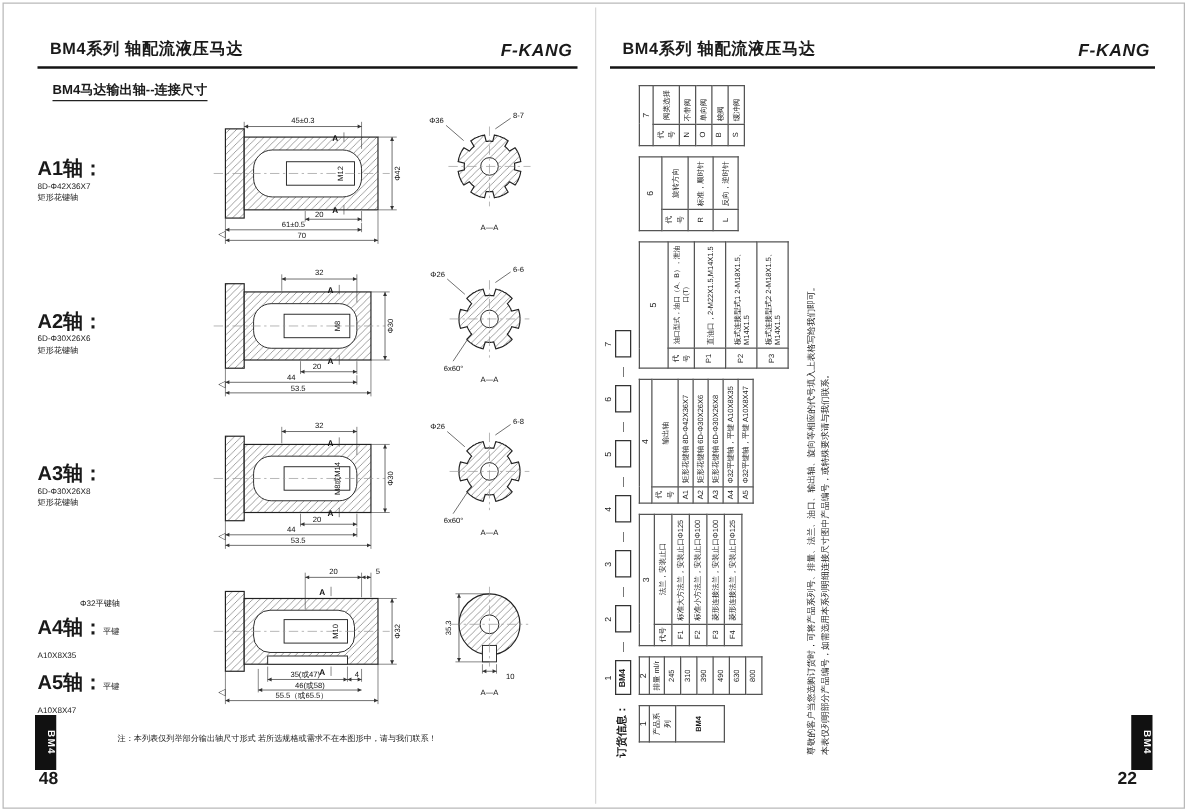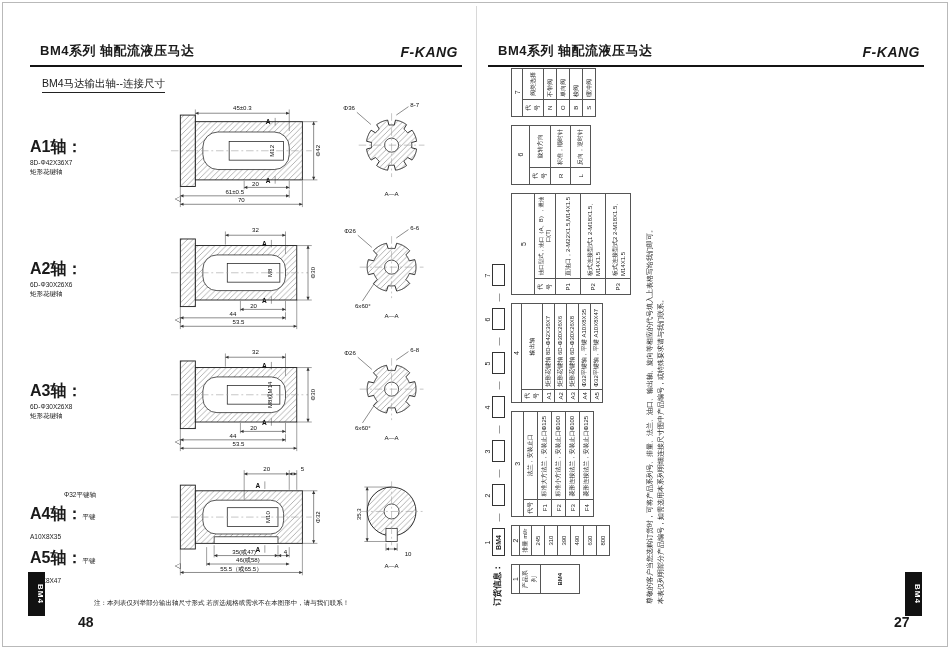--- a/index.html
+++ b/index.html
@@ -2,28 +2,28 @@
 <html><head>
 <meta charset="utf-8">
 <style>
   html,body{margin:0;padding:0;}
   body{width:950px;height:649px;position:relative;background:#ffffff;overflow:hidden;
        font-family:"Liberation Sans","DejaVu Sans",sans-serif;color:#1a1a1a;}
   .frame{position:absolute;inset:2px;border:1px solid #b9b9b9;pointer-events:none;}
   .gutter{position:absolute;left:476px;top:6px;bottom:6px;width:1px;background:#d8d8d8;}
 
   
-  .page{position:absolute;top:42px;}
+  .page{position:absolute;top:30px;}
   .page-left{left:30px;width:432px;}
   .page-right{left:488px;width:436px;}
   .page-header{display:flex;justify-content:space-between;align-items:flex-end;
                border-bottom:2px solid #141414;padding-bottom:5px;}
   .hdr-title{font-size:13px;font-weight:bold;letter-spacing:0.5px;padding-left:10px;}
   .hdr-brand{font-size:14px;font-weight:bold;font-style:italic;letter-spacing:0.5px;padding-right:4px;}
-  .section-title{display:inline-block;margin:10px 0 0 12px;font-size:10.5px;font-weight:normal;
+  .section-title{display:inline-block;margin:10px 0 0 12px;font-size:10.5px;font-weight:bold;
                  border-bottom:1px solid #222;padding-bottom:1px;}
 
   
   .shaft-rows{margin-top:2px;}
   .shaft-row{display:flex;height:122px;}
   .shaft-row.tall{height:132px;}
   .row-label{width:94px;padding-top:42px;flex:none;}
   .sid{font-weight:bold;font-size:16px;}
   .sspec{font-size:6.5px;display:inline-block;vertical-align:middle;line-height:1.35;}
   .row-label.a45{padding-top:30px;}
@@ -81,21 +81,21 @@
   .t7 td{height:10px;}
   .ord-notes{margin:14px 0 0 4px;width:430px;}
   .ord-note{font-size:7px;line-height:1.5;color:#222;}
 
   
   .tab{position:absolute;top:572px;width:17px;height:44px;background:#111;color:#fff;
        writing-mode:vertical-rl;text-align:center;font-size:8px;font-weight:bold;letter-spacing:1px;}
   .tab-left{left:28px;}
   .tab-right{left:905px;}
   .pn{position:absolute;top:614px;font-weight:bold;font-size:14px;}
-  .pn-left{left:31px;margin-left:47px;}
+  .pn-left{left:31px;}
   .pn-right{left:894px;}
 </style>
 </head>
 <body>
 
 <svg width="0" height="0" style="position:absolute" aria-hidden="true">
   <defs>
     <pattern id="hatch" patternUnits="userSpaceOnUse" width="6" height="6">
       <rect width="6" height="6" fill="#fff"></rect>
       <path d="M0,6 L6,0" stroke="#777" stroke-width="0.6"></path>
@@ -557,13 +557,13 @@
 
   <div class="ord-notes">
     <div class="ord-note">尊敬的客户当您选购订货时，可将产品系列号、排量、法兰、油口、输出轴、旋向等相应的代号填入上表格写给我们即可。</div>
     <div class="ord-note">本表仅列明部分产品编号，如需选用本系列明细连接尺寸图中产品编号，或特殊要求请与我们联系。</div>
   </div>
 </div>
 
 <div class="tab tab-left">BM4</div>
 <div class="pn pn-left">48</div>
 <div class="tab tab-right">BM4</div>
-<div class="pn pn-right">27</div>
+<div class="pn pn-right">22</div>
 
 </body></html>

